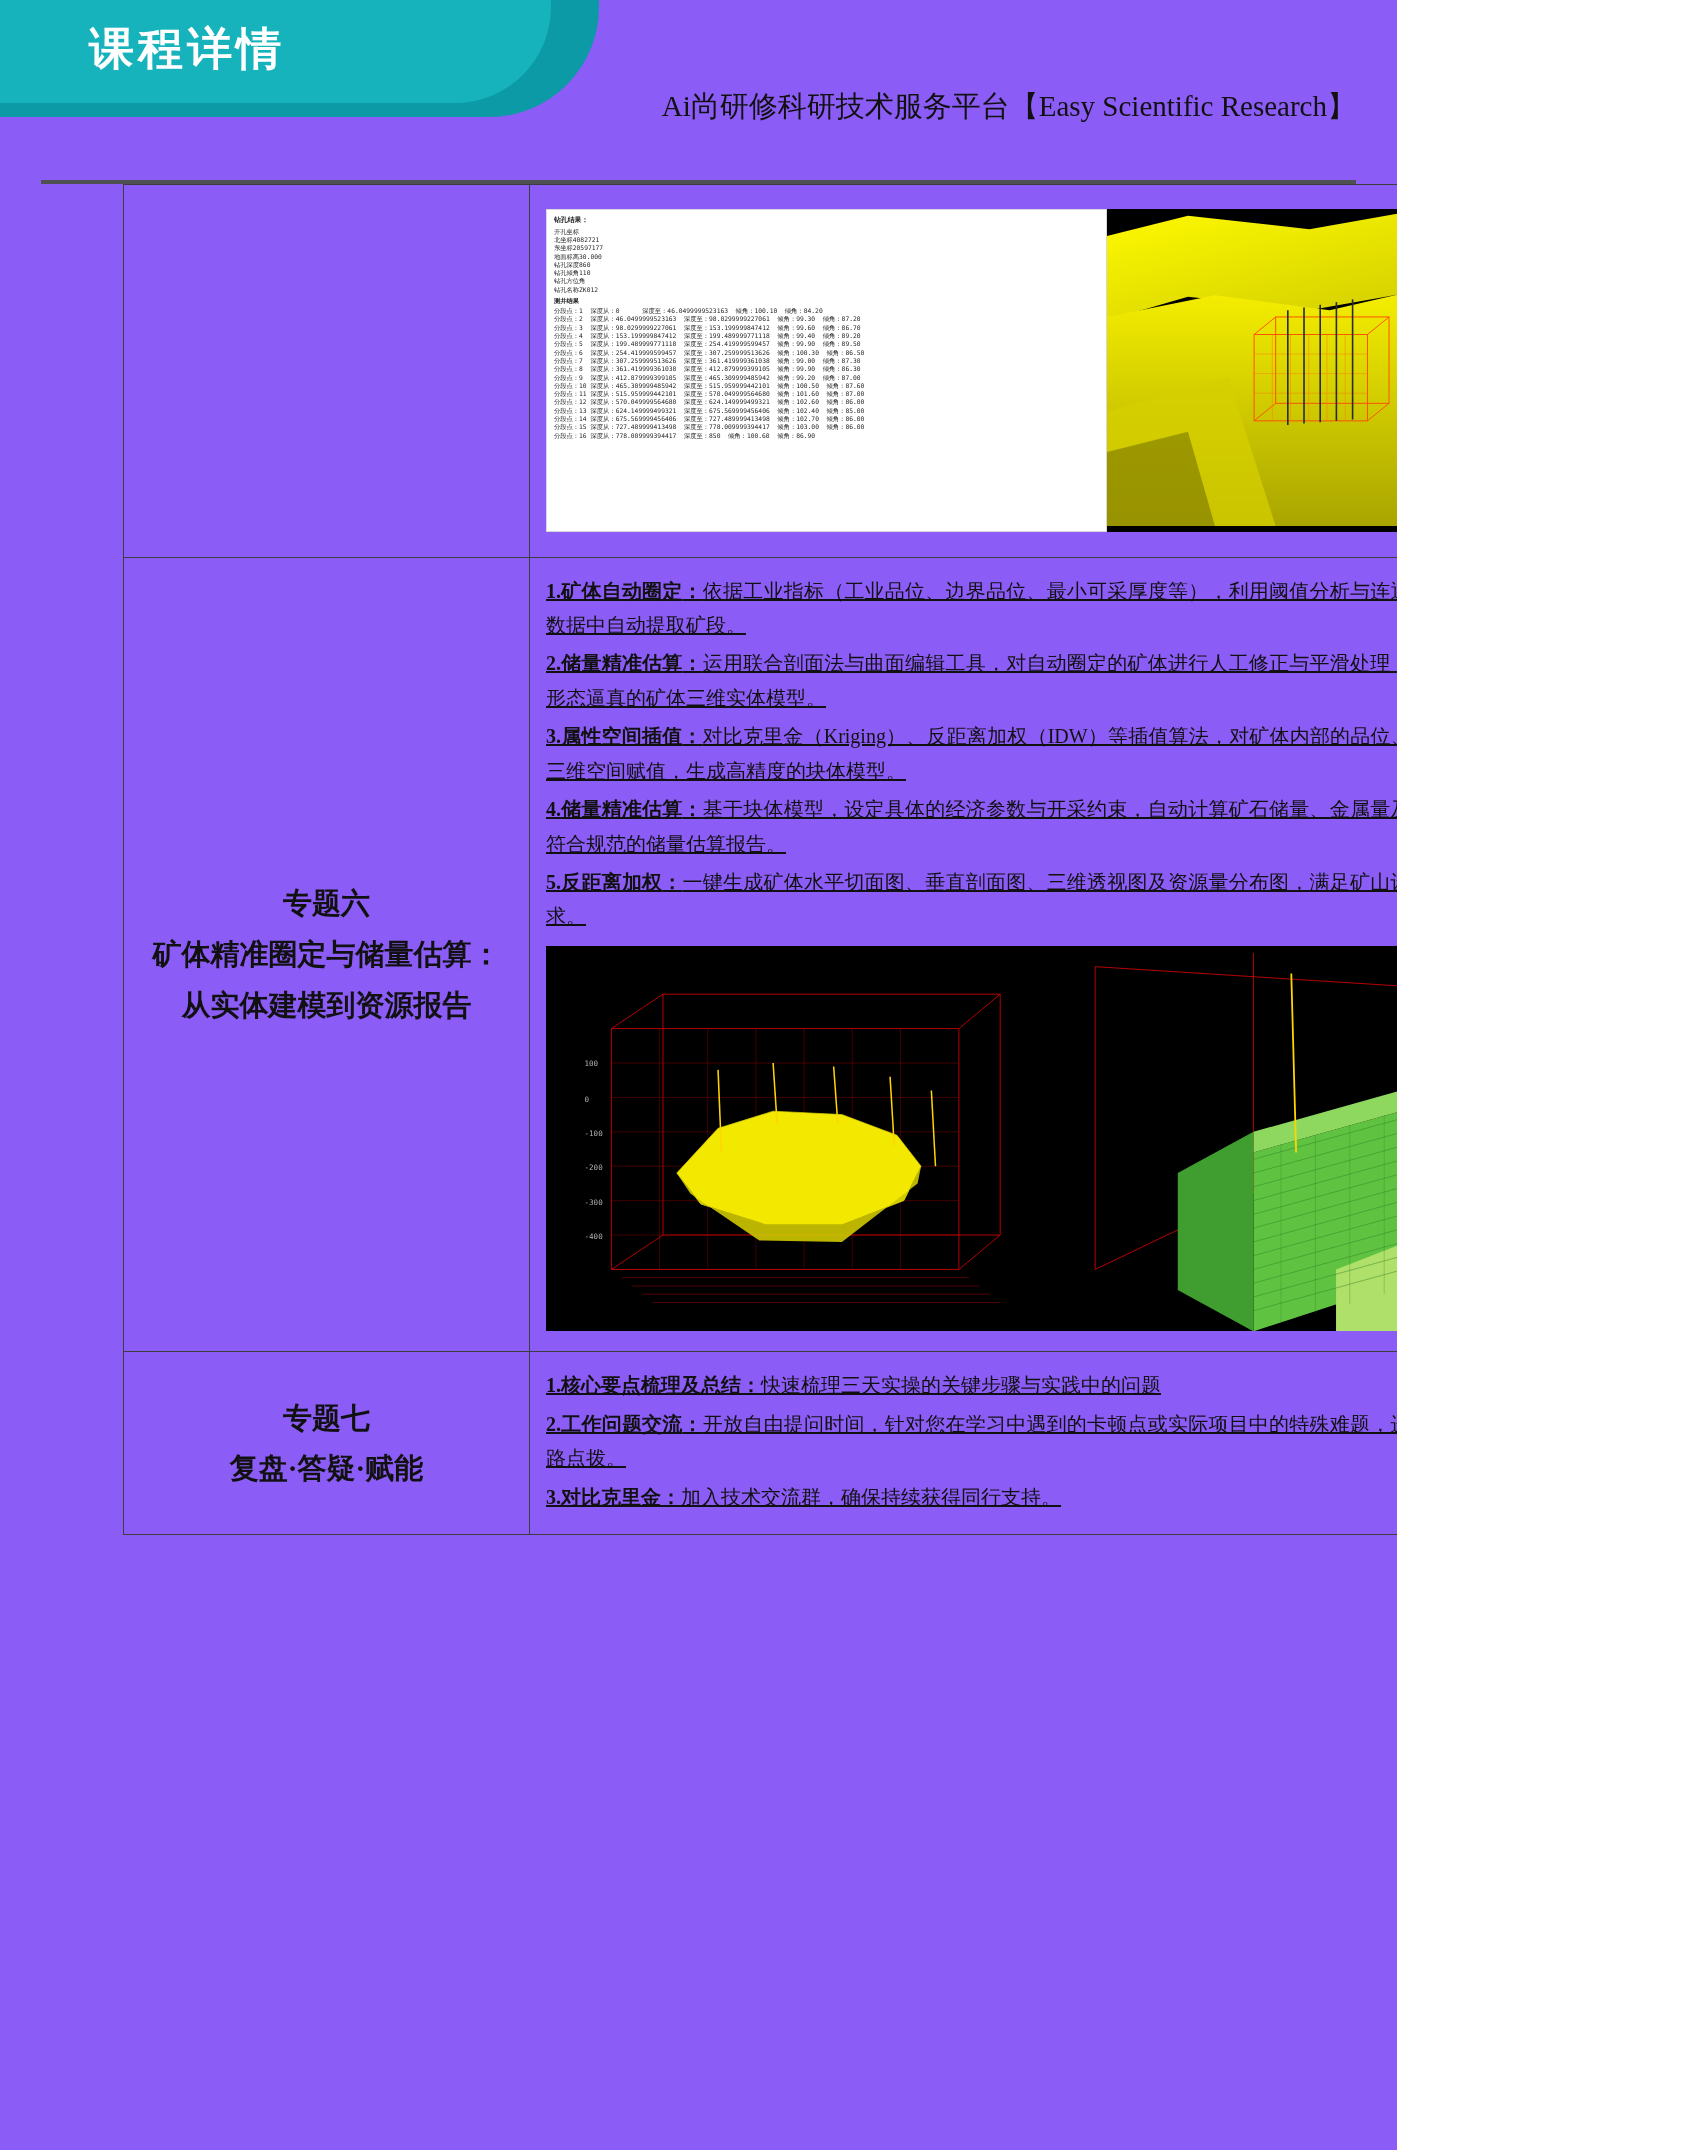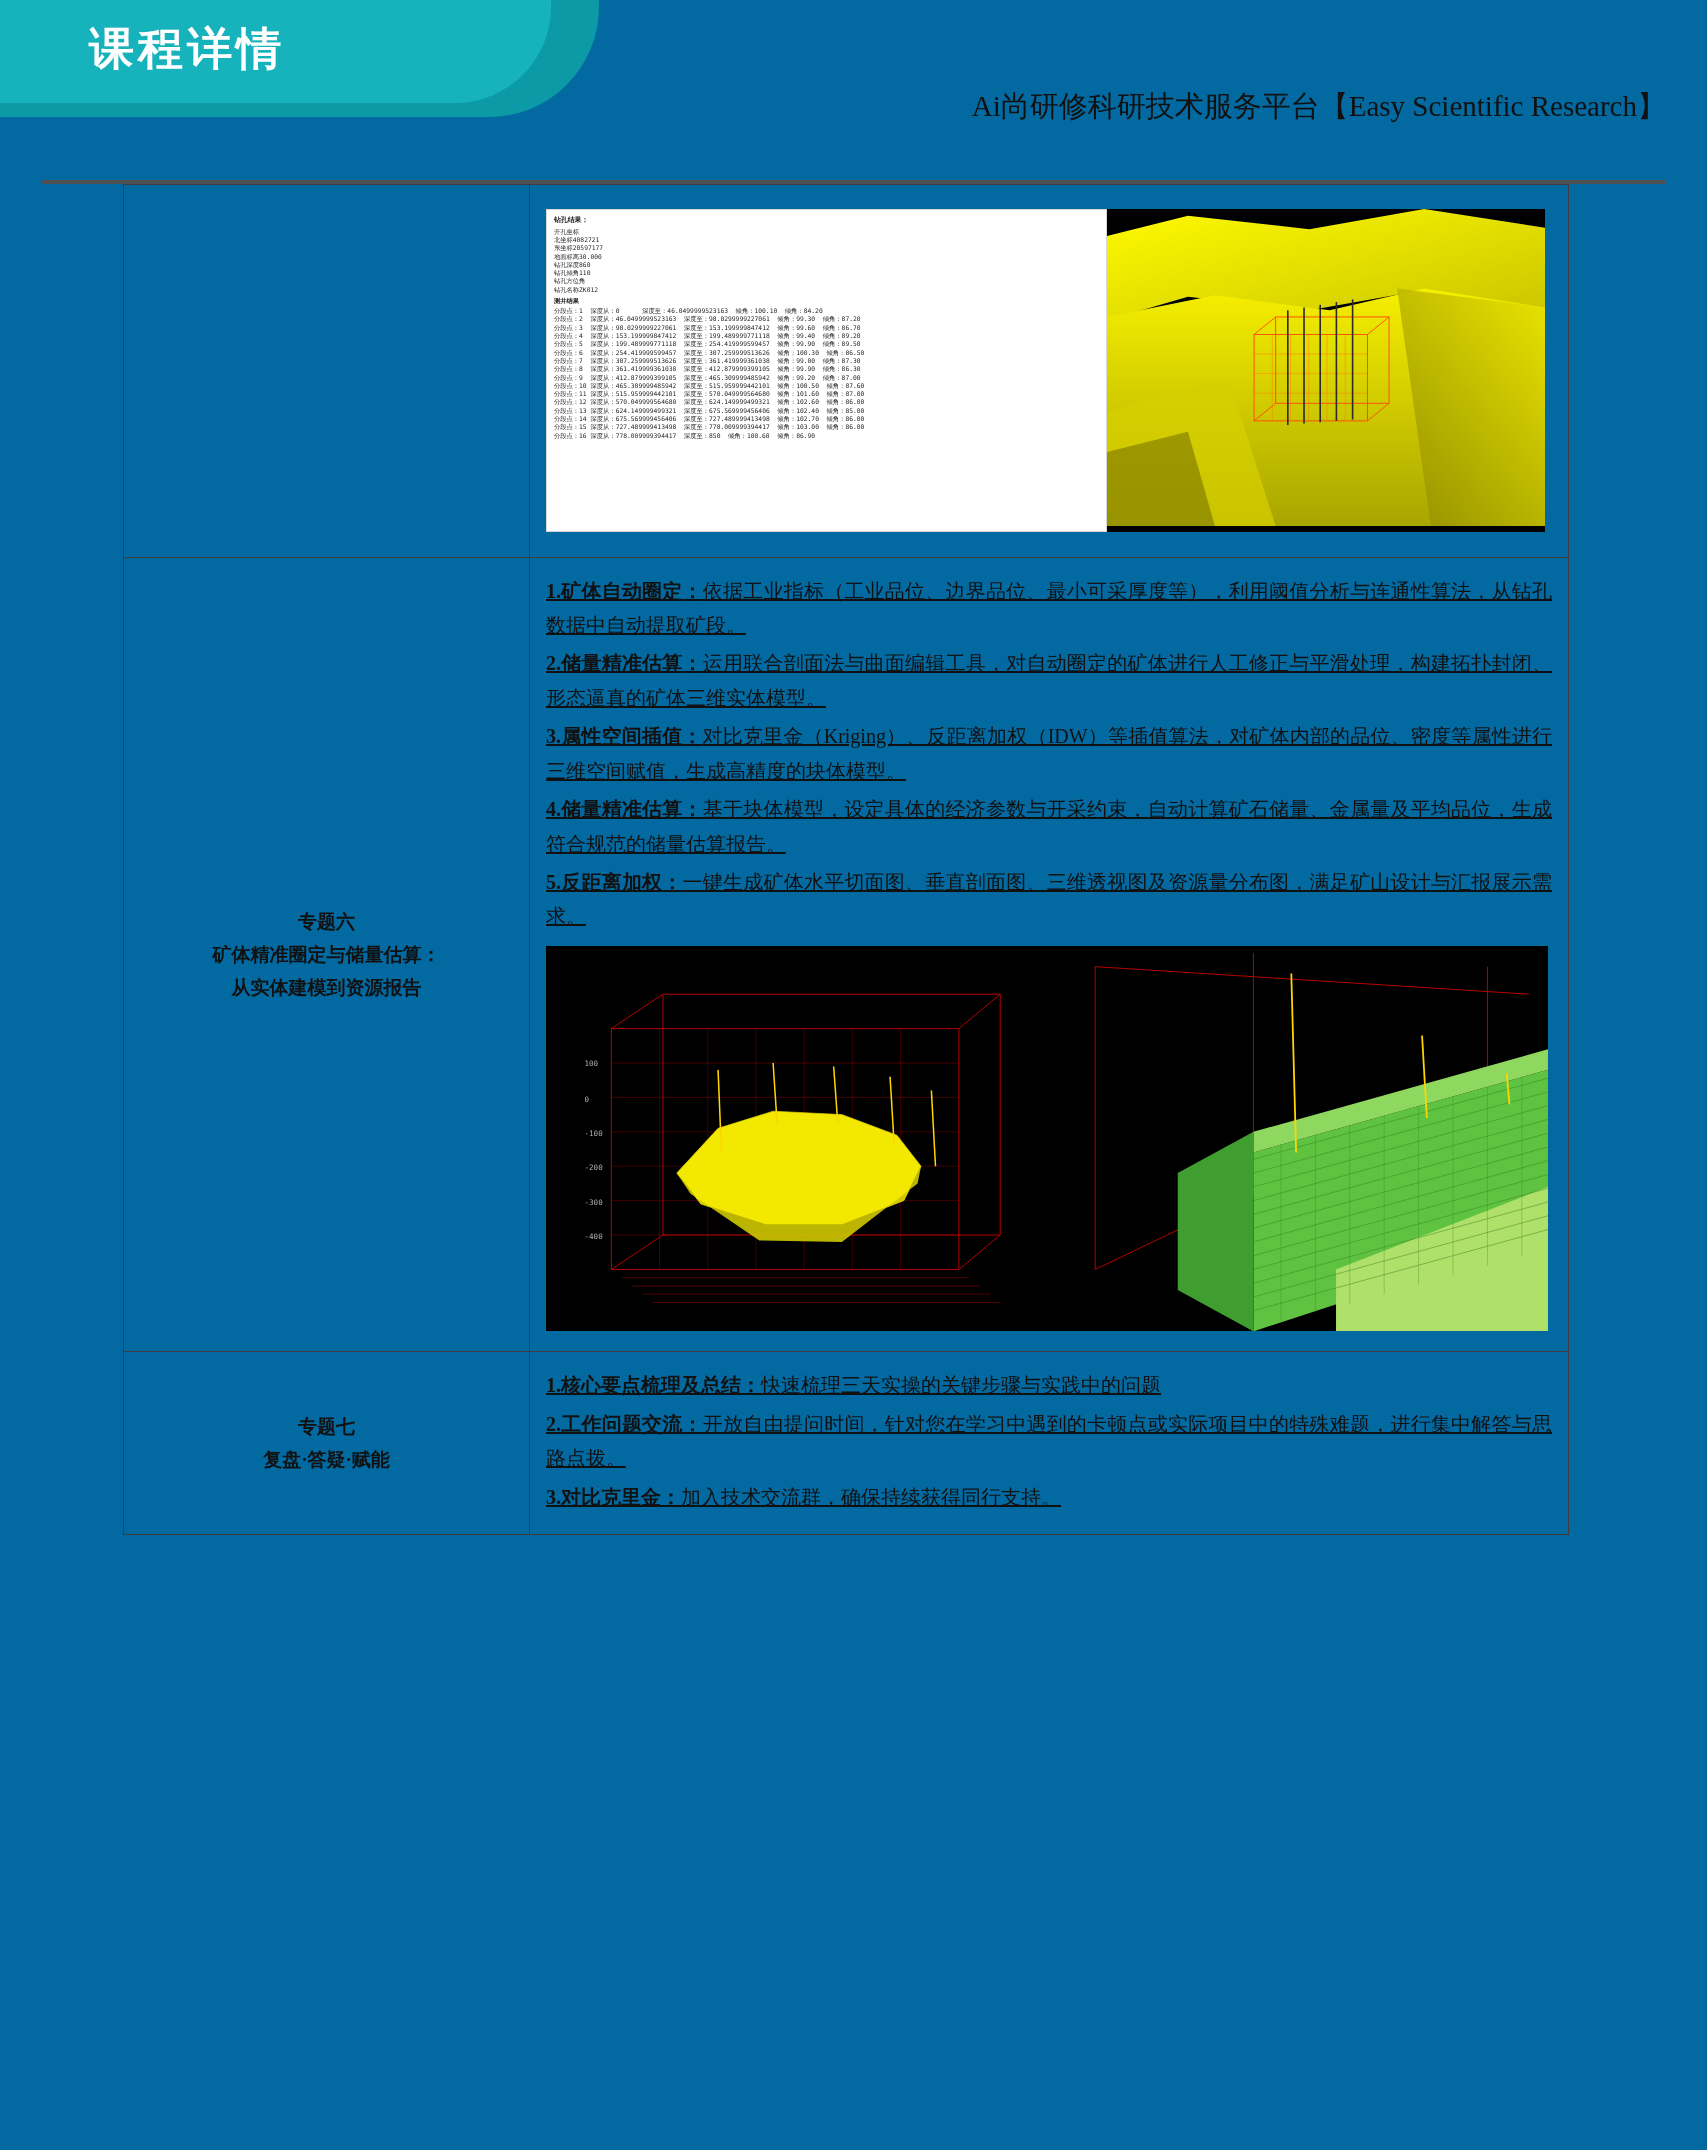--- a/index.html
+++ b/index.html
@@ -4,23 +4,23 @@
 <style>
   html,body{margin:0;padding:0;}
   body{
     width:1707px;
     background:#ffffff;
     font-family:"Liberation Serif","DejaVu Serif",serif;
     -webkit-font-smoothing:antialiased;
   }
   .page{
     position:relative;
-    width:1707px;
+    width:1397px;
     min-height:2151px;
-    background:#0369a1;
+    background:#8b5cf6;
     overflow:hidden;
   }
 
   
   .header{
     position:relative;
     height:131px;
   }
   .header-band{
     position:absolute;
@@ -77,21 +77,21 @@
     vertical-align:middle;
     padding:16px;
   }
   .col-label{width:406px;}
   .col-body{width:1039px;}
 
   .row-media td{border-bottom:1.4px solid #3d3d3d;}
 
   .label-cell{
     text-align:center;
-    font-size:19px;
+    font-size:29px;
     font-weight:bold;
     line-height:1.75;
     color:#111;
     padding:13.8px 12.4px;
   }
   .label-cell .ln{display:block;}
 
   .body-cell{
     padding:11px 18px 15px 18px;
   }

